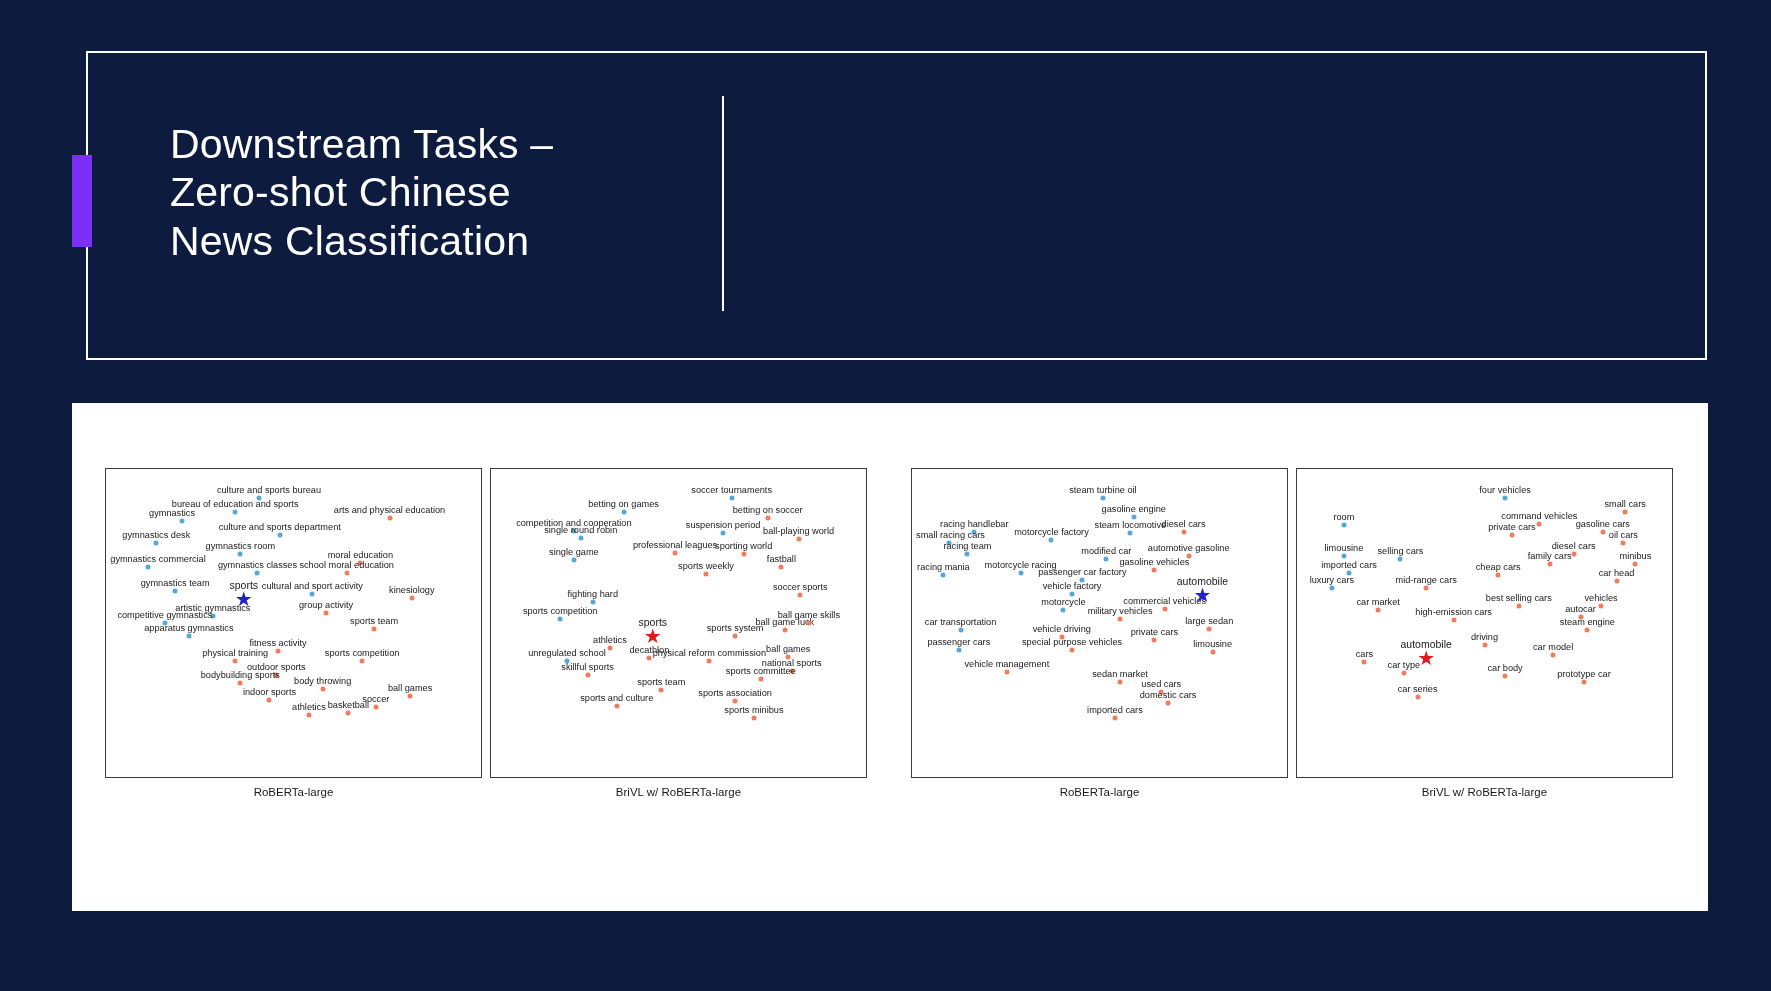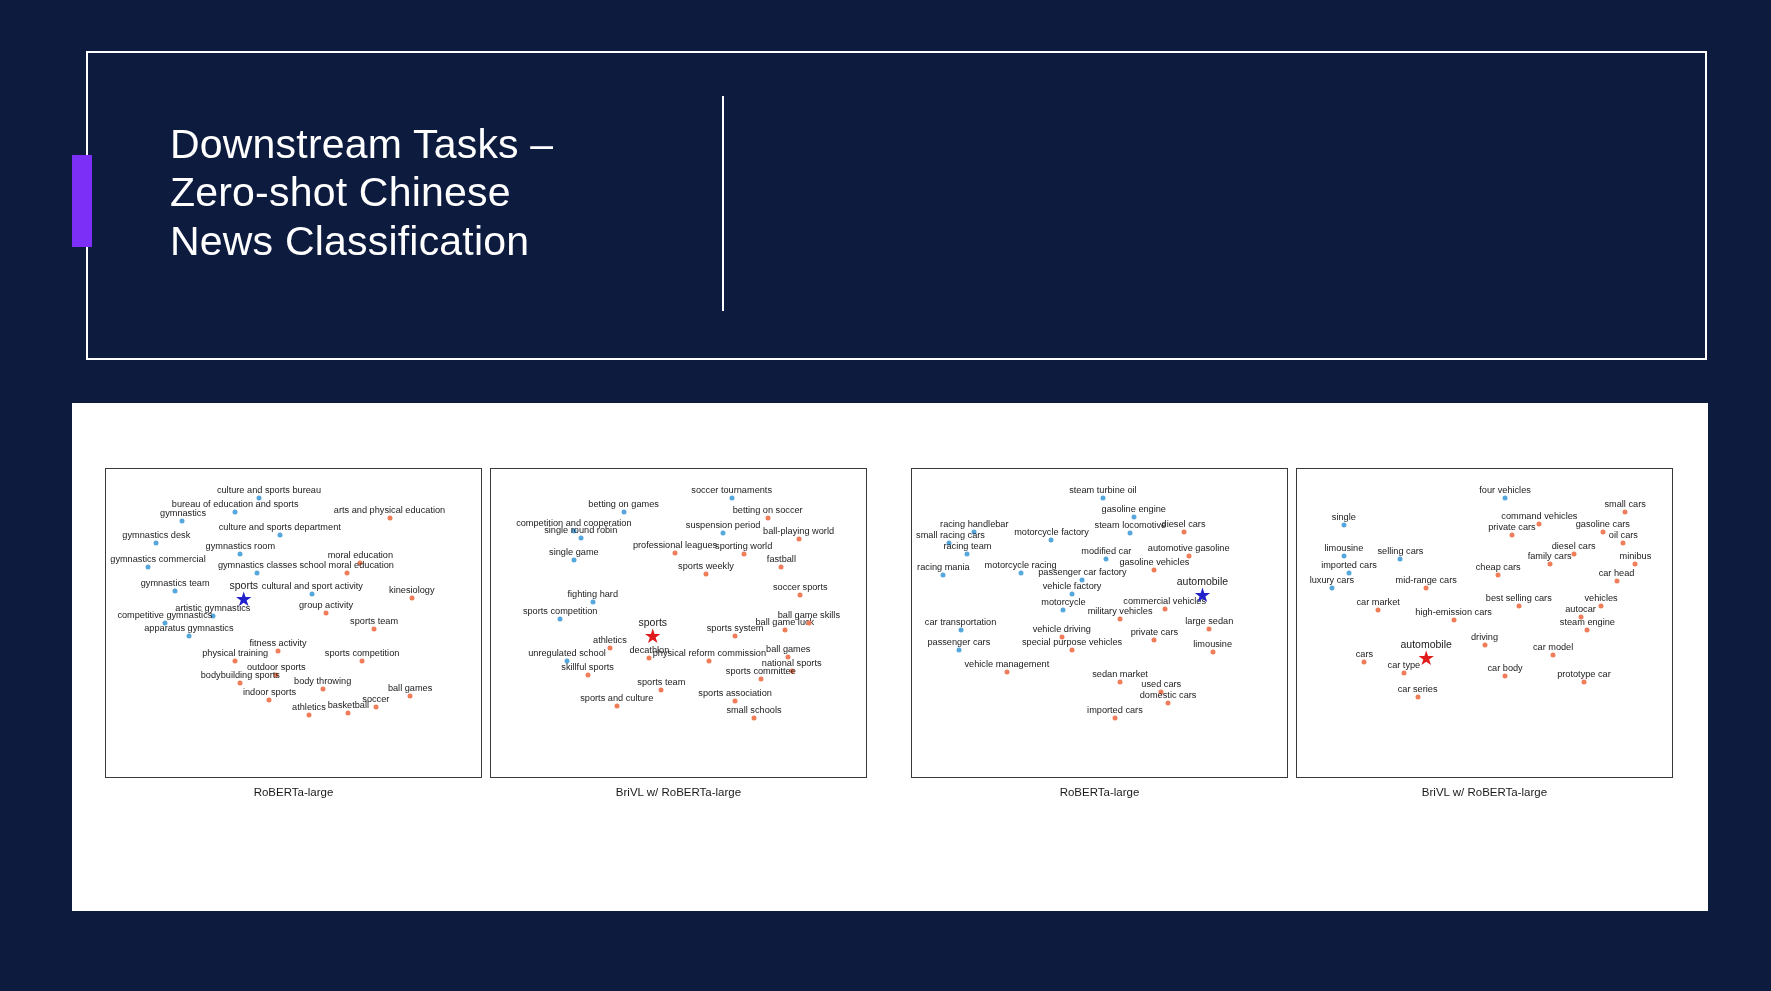--- a/index.html
+++ b/index.html
@@ -146,21 +146,21 @@
   <div class="figure-group" id="group-sports">
     <div class="plot-row">
       <div class="plot" id="plot-0">
           <div class="dot blue" style="left: 153.2px; top: 29.4px;"></div>
           <div class="wlabel" style="left: 163px; top: 22.4px;">culture and sports bureau</div>
           <div class="dot blue" style="left: 129.19px; top: 43.4px;"></div>
           <div class="wlabel" style="left: 129.19px; top: 36.4px;">bureau of education and sports</div>
           <div class="dot orange" style="left: 283.54px; top: 49px;"></div>
           <div class="wlabel" style="left: 283.54px; top: 42px;">arts and physical education</div>
           <div class="dot blue" style="left: 76.025px; top: 51.8px;"></div>
-          <div class="wlabel" style="left: 77px; top: 44.8px;">gymnastics</div>
+          <div class="wlabel" style="left: 66px; top: 44.8px;">gymnastics</div>
           <div class="dot blue" style="left: 173.78px; top: 65.8px;"></div>
           <div class="wlabel" style="left: 173.78px; top: 58.8px;">culture and sports department</div>
           <div class="dot blue" style="left: 50.3px; top: 74.2px;"></div>
           <div class="wlabel" style="left: 50.3px; top: 67.2px;">gymnastics desk</div>
           <div class="dot blue" style="left: 134.335px; top: 85.4px;"></div>
           <div class="wlabel" style="left: 134.335px; top: 78.4px; text-align: right;">gymnastics room</div>
           <div class="dot orange" style="left: 254.385px; top: 93.8px;"></div>
           <div class="wlabel" style="left: 254.385px; top: 86.8px;">moral education</div>
           <div class="dot blue" style="left: 41.725px; top: 98px;"></div>
           <div class="wlabel" style="left: 52px; top: 91px;">gymnastics commercial</div>
@@ -262,21 +262,21 @@
           <div class="wlabel" style="left: 300.69px; top: 194.6px;">national sports</div>
           <div class="dot orange" style="left: 269.82px; top: 210px;"></div>
           <div class="wlabel" style="left: 269.82px; top: 203px;">sports committee</div>
           <div class="dot orange" style="left: 170.35px; top: 221.2px;"></div>
           <div class="wlabel" style="left: 170.35px; top: 214.2px;">sports team</div>
           <div class="dot orange" style="left: 125.76px; top: 236.6px;"></div>
           <div class="wlabel" style="left: 125.76px; top: 229.6px;">sports and culture</div>
           <div class="dot orange" style="left: 244.095px; top: 232.4px;"></div>
           <div class="wlabel" style="left: 244.095px; top: 225.4px;">sports association</div>
           <div class="dot orange" style="left: 262.96px; top: 249.2px;"></div>
-          <div class="wlabel" style="left: 262.96px; top: 242.2px;">small schools</div>
+          <div class="wlabel" style="left: 262.96px; top: 242.2px;">sports minibus</div>
           <div class="star" style="left: 161.775px; top: 166.6px; color: rgb(224, 27, 27);">★</div>
           <div class="wlabel" style="font-size: 10.5px; left: 161.775px; top: 152.6px;">sports</div>
         </div>
     </div>
     <div class="caption left">RoBERTa-large</div>
     <div class="caption right">BriVL w/ RoBERTa-large</div>
   </div>
 
   <div class="figure-group" id="group-cars">
     <div class="plot-row">
@@ -343,21 +343,21 @@
           <div class="wlabel" style="left: 202.935px; top: 242.2px;">imported cars</div>
           <div class="star" style="left: 290.4px; top: 126px; color: rgb(34, 34, 204);">★</div>
           <div class="wlabel" style="font-size: 10.5px; left: 290.4px; top: 112px;">automobile</div>
         </div>
       <div class="plot" id="plot-3">
           <div class="dot blue" style="left: 208.08px; top: 29.4px;"></div>
           <div class="wlabel" style="left: 208.08px; top: 22.4px;">four vehicles</div>
           <div class="dot orange" style="left: 328.13px; top: 43.4px;"></div>
           <div class="wlabel" style="left: 328.13px; top: 36.4px;">small cars</div>
           <div class="dot blue" style="left: 46.87px; top: 56px;"></div>
-          <div class="wlabel" style="left: 46.87px; top: 49px;">single</div>
+          <div class="wlabel" style="left: 46.87px; top: 49px;">room</div>
           <div class="dot orange" style="left: 242.38px; top: 54.6px;"></div>
           <div class="wlabel" style="left: 242.38px; top: 47.6px;">command vehicles</div>
           <div class="dot orange" style="left: 305.835px; top: 63px;"></div>
           <div class="wlabel" style="left: 305.835px; top: 56px;">gasoline cars</div>
           <div class="dot orange" style="left: 214.94px; top: 65.8px;"></div>
           <div class="wlabel" style="left: 214.94px; top: 58.8px;">private cars</div>
           <div class="dot orange" style="left: 326.415px; top: 74.2px;"></div>
           <div class="wlabel" style="left: 326.415px; top: 67.2px;">oil cars</div>
           <div class="dot blue" style="left: 46.87px; top: 86.8px;"></div>
           <div class="wlabel" style="left: 46.87px; top: 79.8px;">limousine</div>

